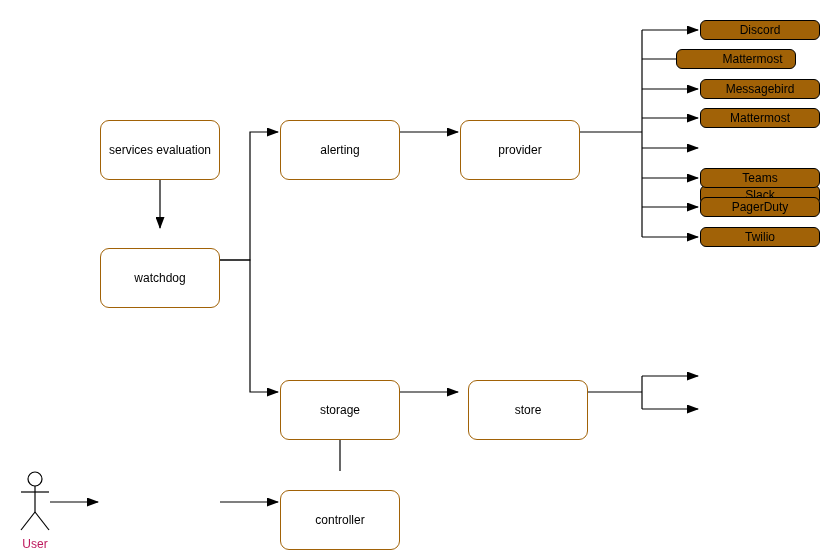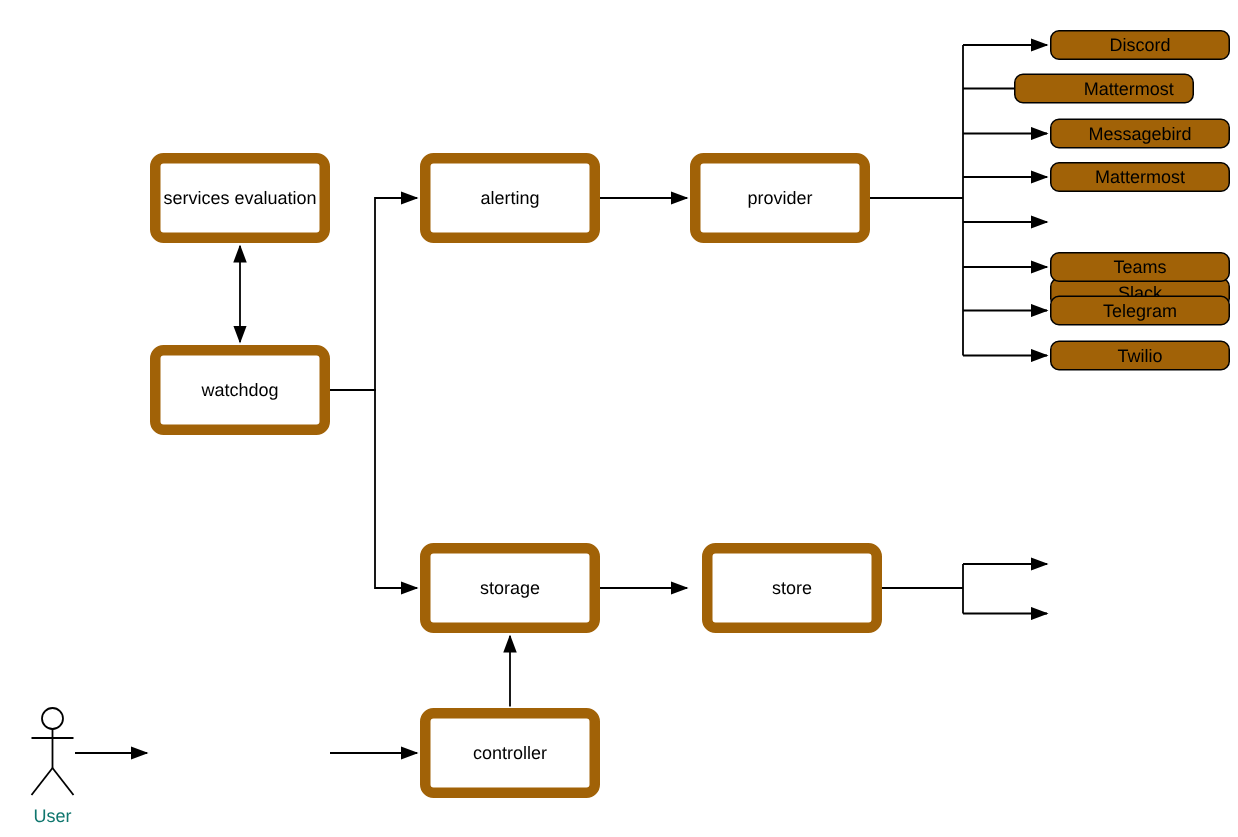--- a/index.html
+++ b/index.html
@@ -21,29 +21,30 @@
     top: 0;
     width: 825px;
     height: 558px;
   }
   .node {
     position: absolute;
     box-sizing: border-box;
     width: 120px;
     height: 60px;
     background: #ffffff;
-    border: 7px solid #a16207;
+    border: 1px solid #a16207;
     border-radius: 9px;
     display: flex;
     align-items: center;
     justify-content: center;
     font-size: 12px;
     color: #000000;
     text-align: center;
     white-space: nowrap;
+    margin-top: 18px;
   }
   .leaf {
     position: absolute;
     box-sizing: border-box;
     width: 120px;
     height: 20px;
     background: #a16207;
     border: 1px solid #000000;
     border-radius: 6px;
     display: flex;
@@ -54,21 +55,21 @@
     text-align: center;
     white-space: nowrap;
   }
   .actor-label {
     position: absolute;
     left: 10px;
     top: 537px;
     width: 50px;
     text-align: center;
     font-size: 12px;
-    color: #0f766e;
+    color: #be185d;
   }
 </style>
 </head>
 <body>
 
 <div class="canvas">
 
   <svg class="edge-layer" width="825" height="558" viewBox="0 0 825 558" fill="none" stroke="#000000" stroke-width="1.2">
     <defs>
       <marker id="arrow" viewBox="0 0 12 9" refX="11" refY="4.5" markerWidth="12" markerHeight="9" orient="auto-start-reverse" markerUnits="userSpaceOnUse">
@@ -131,19 +132,19 @@
 
 
   <div class="node" style="left:280px; top:472px;">controller</div>
 
   <div class="leaf" style="left:700px; top:20px;">Discord</div>
   <div class="leaf" style="left:676px; top:49px;padding-left:33px;">Mattermost</div>
   <div class="leaf" style="left:700px; top:79px;">Messagebird</div>
   <div class="leaf" style="left:700px; top:108px;">Mattermost</div>
   <div class="leaf" style="left:700px; top:138px;margin-top:47px;">Slack</div>
   <div class="leaf" style="left:700px; top:168px;">Teams</div>
-  <div class="leaf" style="left:700px; top:197px;">Telegram</div>
+  <div class="leaf" style="left:700px; top:197px;">PagerDuty</div>
   <div class="leaf" style="left:700px; top:227px;">Twilio</div>
 
 
   <div class="actor-label">User</div>
 
 </div>
 
 </body></html>

